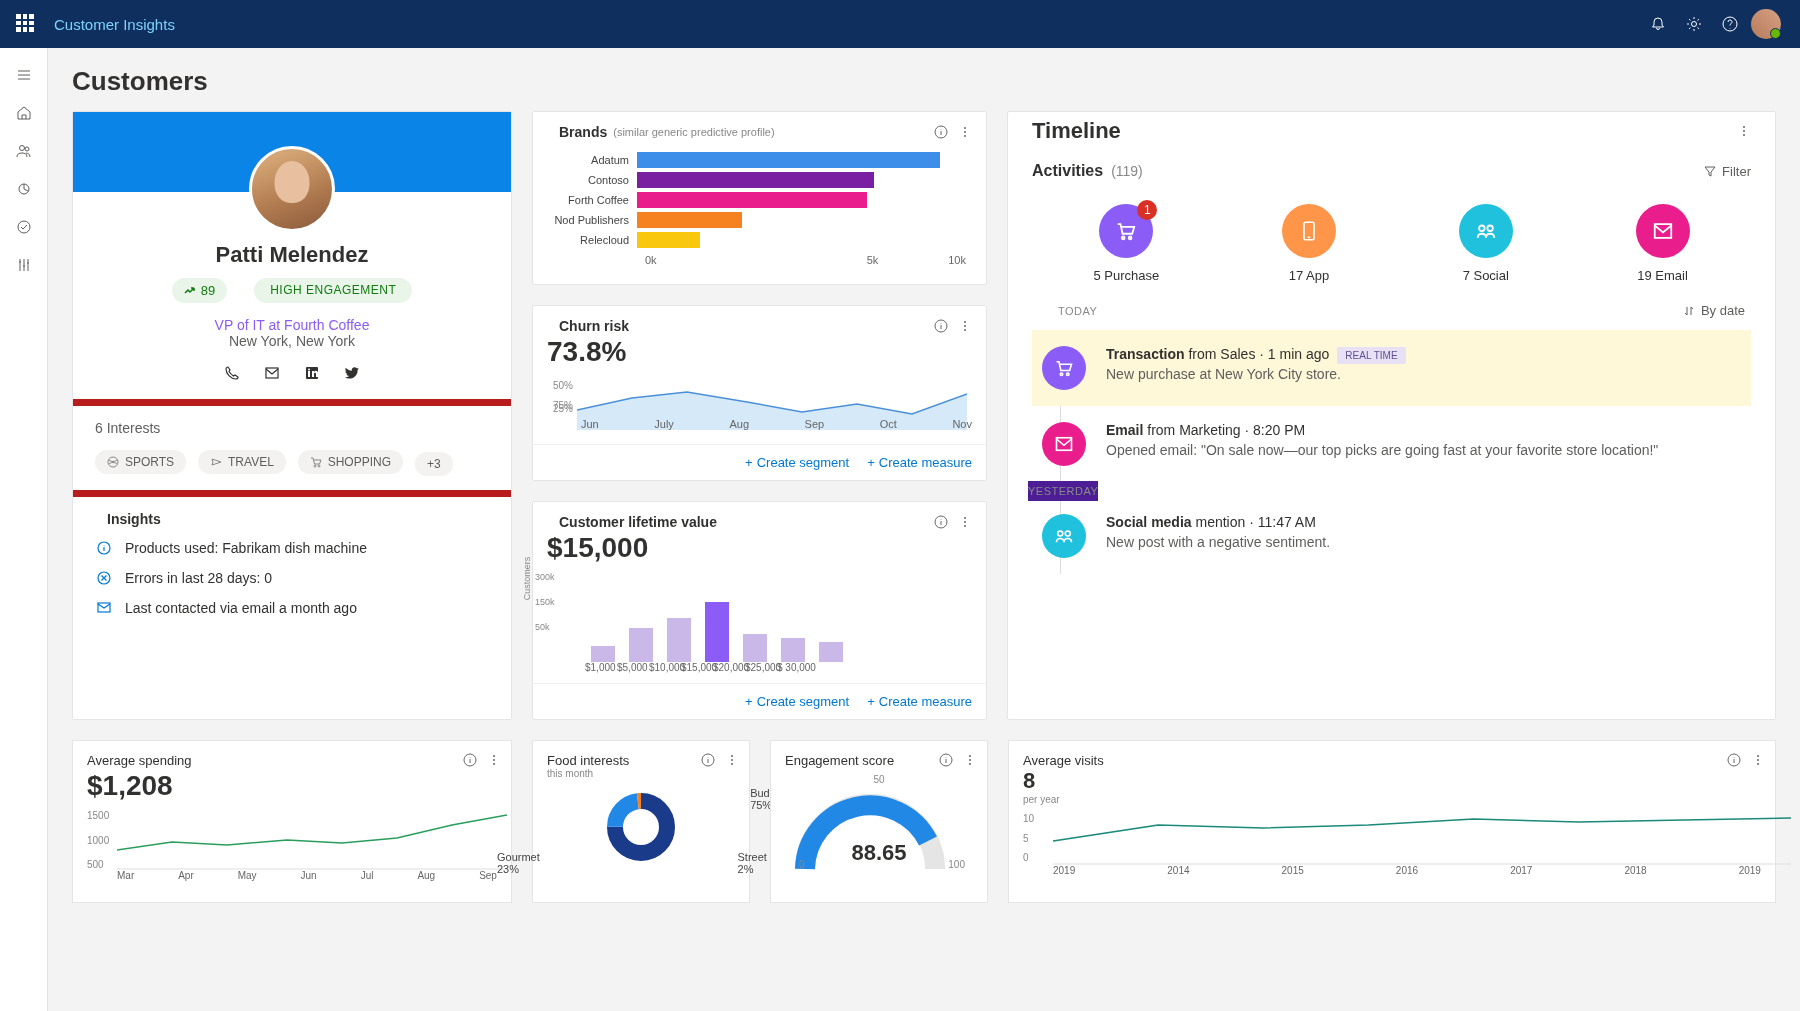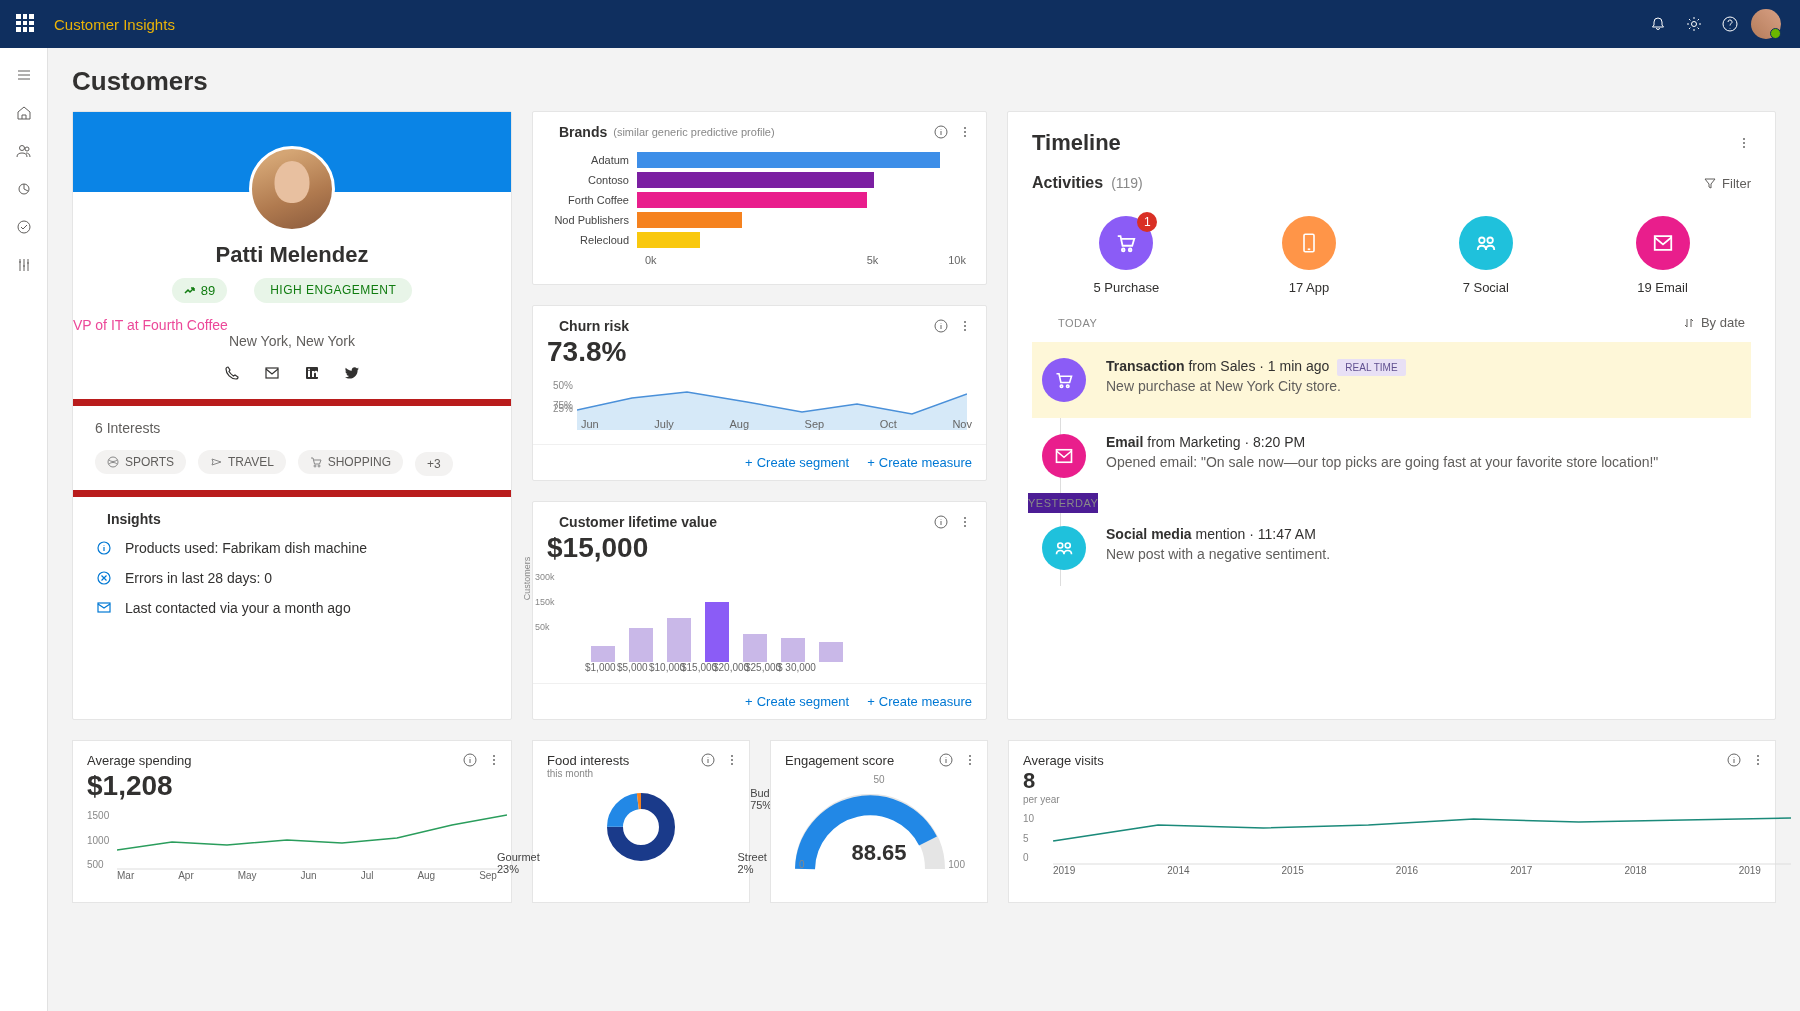--- a/index.html
+++ b/index.html
@@ -1,19 +1,19 @@
 <!DOCTYPE html>
 <html><head>
 <meta charset="utf-8">
 <style>
 * { margin: 0; padding: 0; box-sizing: border-box; font-family: 'Segoe UI', Tahoma, sans-serif; }
 body { background: #f3f3f3; color: #323130; font-size: 14px; }
 
 
-.topbar { background: #0F2F5F; height: 48px; display: flex; align-items: center; padding: 0 16px; color: #eab308; }
+.topbar { background: #0F2F5F; height: 48px; display: flex; align-items: center; padding: 0 16px; color: #7dd3fc; }
 .topbar .waffle { width: 20px; height: 20px; display: grid; grid-template-columns: repeat(3,4.5px); grid-template-rows: repeat(3,4.5px); gap: 2px; cursor: pointer; }
 .topbar .waffle span { background: #fff; }
 .topbar .app-title { margin-left: 18px; font-size: 15px; font-weight: 500; }
 .topbar .spacer { flex: 1; }
 .topbar .ticon { width: 36px; height: 36px; display: flex; align-items: center; justify-content: center; cursor: pointer; }
 .topbar .avatar { width: 30px; height: 30px; border-radius: 50%; background: linear-gradient(45deg,#b47c5a,#d8a084); position: relative; }
 .topbar .avatar::after { content: ''; position: absolute; bottom: 0; right: 0; width: 9px; height: 9px; background: #6bb700; border-radius: 50%; border: 1.5px solid #0F2F5F; }
 
 
 .layout { display: flex; }
@@ -33,21 +33,21 @@
 .icnbtn { cursor: pointer; display: flex; align-items: center; justify-content: center; }
 
 
 .profile-hdr { height: 80px; background: #0a84e6; }
 .profile-avatar { width: 86px; height: 86px; border-radius: 50%; background: linear-gradient(160deg,#d4a574 15%,#b07a4f 60%,#8a5a3c); margin: -46px auto 0 auto; border: 3px solid #fff; position: relative; overflow: hidden; }
 .profile-avatar::before { content: ''; position: absolute; top: 12px; left: 50%; transform: translateX(-50%); width: 35px; height: 42px; background: #e8c0a0; border-radius: 50% 50% 45% 45%; }
 .profile-name { text-align: center; font-size: 22px; font-weight: 600; margin-top: 10px; }
 .profile-badges { display: flex; justify-content: center; gap: 27px; margin-top: 10px; }
 .badge-score { background: #e8f5e8; color: #107c10; padding: 5px 12px; border-radius: 16px; font-size: 13px; display: flex; align-items: center; gap: 5px; }
 .badge-eng { background: #e8f5e8; color: #107c10; padding: 5px 16px; border-radius: 16px; font-size: 12px; letter-spacing: 0.5px; }
-.profile-role { color: #ec4899; margin-top: 14px; font-size: 14px; }
+.profile-role { text-align: center; color: #8b5cf6; margin-top: 14px; font-size: 14px; }
 .profile-loc { text-align: center; color: #605e5c; font-size: 14px; }
 .profile-social { display: flex; justify-content: center; gap: 24px; margin: 16px 0 18px 0; color: #323130; }
 .profile-section { padding: 14px 22px; border-top: 7px solid #b91c1c; }
 .interests-title { font-size: 14px; color: #605e5c; margin-bottom: 14px; }
 .tag { display: inline-flex; align-items: center; gap: 6px; background: #f3f2f1; border-radius: 14px; padding: 5px 12px; font-size: 12px; color: #605e5c; margin-right: 8px; }
 .insight-row { display: flex; align-items: center; gap: 12px; margin: 12px 0; color: #323130; font-size: 14px; }
 .insight-row .icn { width: 18px; height: 18px; display: flex; align-items: center; justify-content: center; color: #0078d4; }
 .insight-row .icn.err { color: #0078d4; }
 
 
@@ -76,21 +76,21 @@
 .vbar-chart { display: flex; align-items: flex-end; padding: 8px 8px 0 14px; height: 90px; position: relative; }
 .vbar-y { position: absolute; left: 2px; top: 0; font-size: 9px; color: #888; display: flex; flex-direction: column; justify-content: space-between; height: 60px; }
 .vbar-ylabel { position: absolute; left: -6px; top: 50%; transform: rotate(-90deg) translateX(50%); transform-origin: left; font-size: 9px; color: #888; }
 .vbar-bars { display: flex; align-items: flex-end; gap: 14px; margin-left: 44px; height: 60px; }
 .vbar { width: 24px; background: #c9b8e8; }
 .vbar.hl { background: #8b5cf6; }
 .vbar-xaxis { display: flex; gap: 14px; margin-left: 58px; font-size: 10px; color: #666; padding-bottom: 10px; }
 .vbar-xaxis span { width: 24px; text-align: center; white-space: nowrap; margin-left: -6px; }
 
 
-.timeline-panel { padding: 18px 24px; }
+.timeline-panel { padding: 6px 24px; }
 .tl-title { font-size: 22px; font-weight: 600; }
 .tl-sub { display: flex; align-items: center; margin-top: 18px; }
 .tl-acts { font-size: 16px; font-weight: 600; }
 .tl-count { color: #888; margin-left: 8px; }
 .tl-filter { margin-left: auto; color: #605e5c; cursor: pointer; display: flex; align-items: center; gap: 6px; font-size: 13px; }
 
 .tl-circles { display: flex; justify-content: space-around; margin: 24px 0 10px 0; }
 .tl-cat { text-align: center; }
 .tl-circle { width: 54px; height: 54px; border-radius: 50%; display: flex; align-items: center; justify-content: center; color: #fff; margin: 0 auto; position: relative; cursor: pointer; }
 .tl-badge { position: absolute; top: -4px; right: -4px; background: #d93025; color: #fff; border-radius: 50%; width: 20px; height: 20px; font-size: 12px; display: flex; align-items: center; justify-content: center; }
@@ -309,21 +309,21 @@
               </span>
             <span>Errors in last 28 days: 0</span>
           </div>
           <div class="insight-row">
             <span class="icn">
                 <svg width="16" height="16" viewBox="0 0 16 16" fill="none" stroke="#0078d4" stroke-width="1.2">
                   <rect x="2" y="3" width="12" height="9"></rect>
                   <path d="M2 4l6 4 6-4"></path>
                 </svg>
               </span>
-            <span>Last contacted via your a month ago</span>
+            <span>Last contacted via email a month ago</span>
           </div>
         </div>
       </div>
 
       <div style="display:flex;flex-direction:column;gap:20px">
 
         <div class="card">
           <div class="card-header">
             <span class="card-title">Brands</span>
             <span class="card-subtitle">(similar generic predictive profile)</span>

